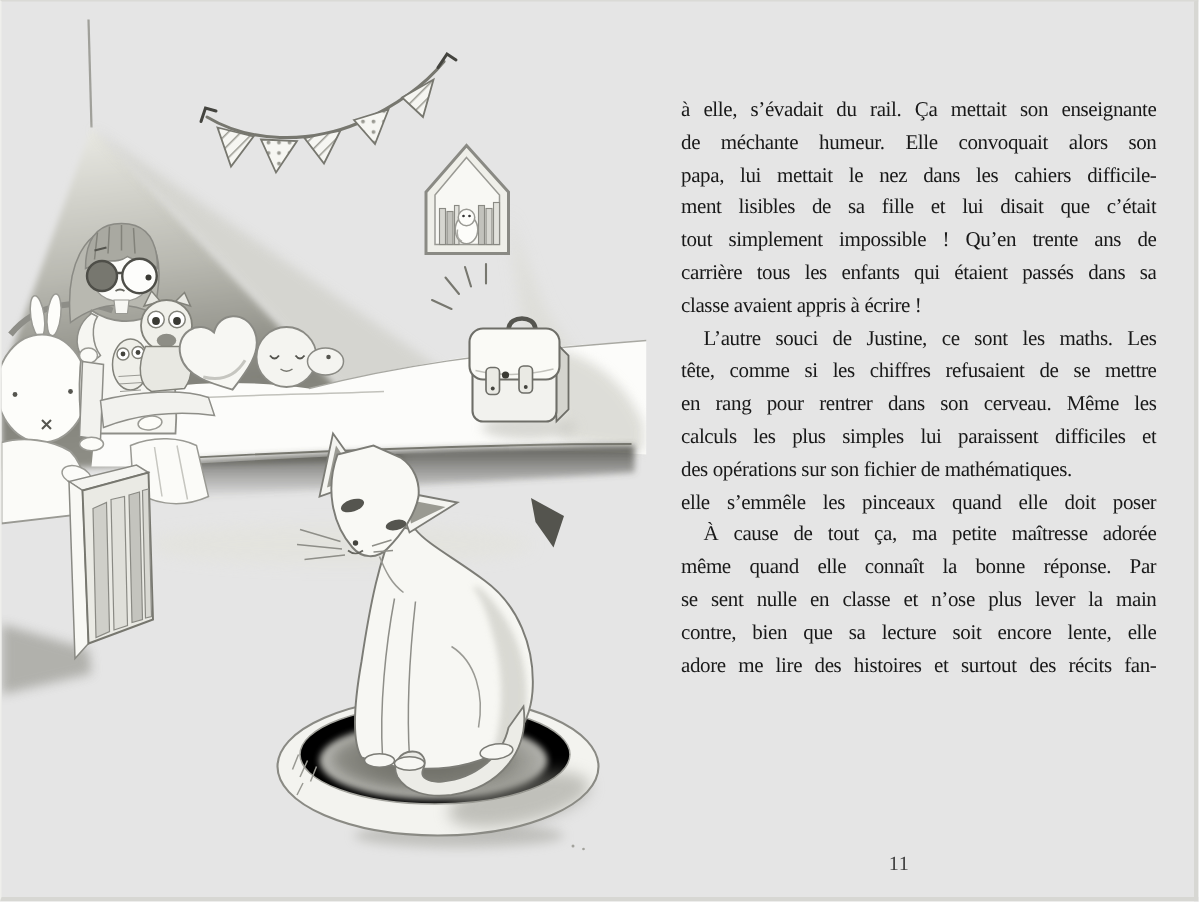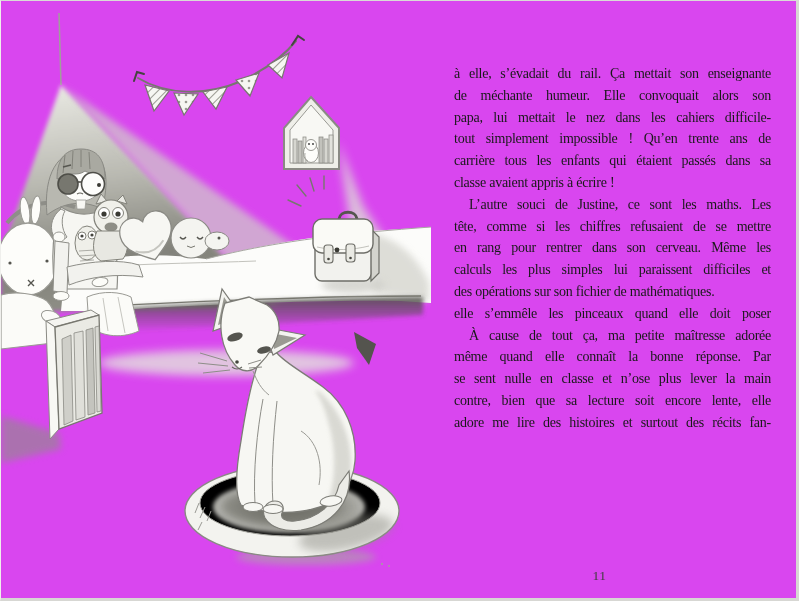--- a/index.html
+++ b/index.html
@@ -1,17 +1,17 @@
 <!DOCTYPE html>
 <html><head>
 <meta charset="utf-8">
 <style>
   html,body{margin:0;padding:0;background:#ffffff;}
   .sheet{
-    position:relative;width:799px;height:601px;background:#d946ef;
+    position:relative;width:799px;height:601px;background:#e5e5e5;
     box-sizing:border-box;overflow:hidden;
     border-top:1px solid #dadad6;border-right:3px solid #d7d7d3;
     border-bottom:3px solid #d7d7d3;border-left:1px solid #efefec;
     font-family:"Liberation Serif","DejaVu Serif",serif;
   }
   .illustration{position:absolute;left:0;top:0;width:430px;height:601px;}
   .text-column{
     position:absolute;left:453px;top:62px;width:317px;
     font-size:14px;letter-spacing:-0.25px;line-height:21.8px;color:#191919;
   }
@@ -249,20 +249,21 @@
       <circle cx="381" cy="563" r="1" fill="#a2a29c"></circle>
         <circle cx="388" cy="565" r="0.9" fill="#a2a29c"></circle>
     </g>
   </svg>
 
   <div class="text-column">
     <div class="para">
       <div class="line">à elle, s’évadait du rail. Ça mettait son enseignante</div>
       <div class="line">de méchante humeur. Elle convoquait alors son</div>
       <div class="line">papa, lui mettait le nez dans les cahiers difficile-</div>
+      <div class="line">ment lisibles de sa fille et lui disait que c’était</div>
       <div class="line">tout simplement impossible ! Qu’en trente ans de</div>
       <div class="line">carrière tous les enfants qui étaient passés dans sa</div>
       <div class="line end">classe avaient appris à écrire !</div>
     </div>
     <div class="para indent">
       <div class="line">L’autre souci de Justine, ce sont les maths. Les</div>
       <div class="line">tête, comme si les chiffres refusaient de se mettre</div>
       <div class="line">en rang pour rentrer dans son cerveau. Même les</div>
       <div class="line">calculs les plus simples lui paraissent difficiles et</div>
       <div class="line end">des opérations sur son fichier de mathématiques.</div>

